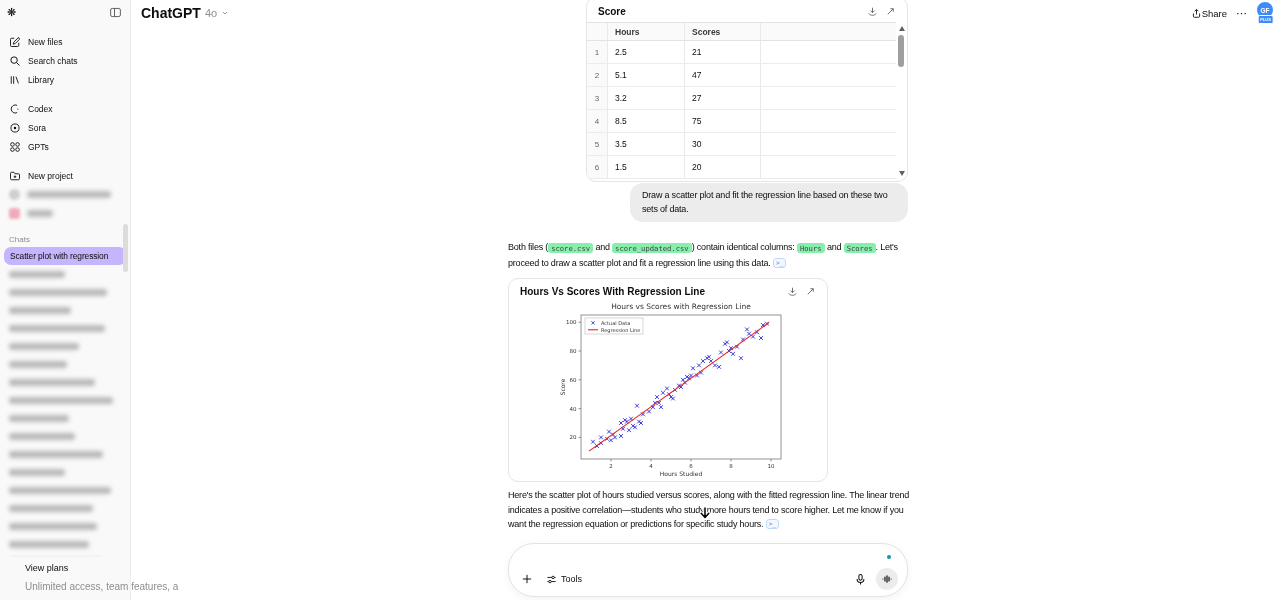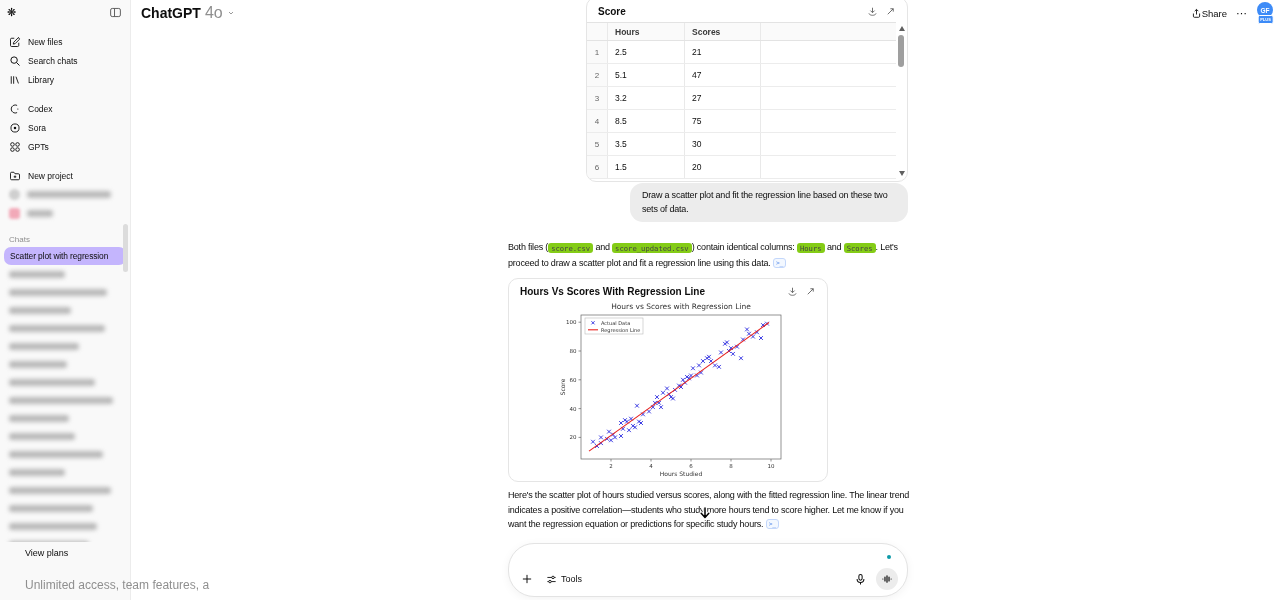--- a/index.html
+++ b/index.html
@@ -17,25 +17,25 @@
   .redact-row{display:flex;align-items:center;gap:7px;height:19px;padding:0 9px}
   .redact-icon{width:11px;height:11px;border-radius:50%;background:#cfcfcf;filter:blur(1.5px)}
   .redact-icon.pink{background:#f2a9b8;border-radius:3px}
   .redact-bar{height:7px;border-radius:3px;background:#b9b9b9;filter:blur(2px)}
   .chats-label{margin:12px 0 3px;padding:0 9px;font-size:8px;color:#8f8f8f}
   .chat-selected{margin:0 4px;height:18px;display:flex;align-items:center;background:#c4b5fd;border-radius:7px;padding:0 6px;font-size:8.4px;letter-spacing:-.1px;white-space:nowrap;cursor:pointer}
   .redact-chats .redact-row{height:18px;padding:0 9px}
   .sb-scrollthumb{position:absolute;right:2px;top:224px;width:5px;height:48px;border-radius:3px;background:#dcdcdc}
   .view-plans{position:absolute;left:0;bottom:0;width:100%;background:#f9f9f9;display:flex;gap:7px;padding:6px 18px 8px;align-items:flex-start;cursor:pointer}
   .vp-title{font-size:9px;color:#0d0d0d}
-  .vp-sub{font-size:12px;color:#8f8f8f;margin-top:20px;white-space:nowrap}
+  .vp-sub{font-size:10px;color:#8f8f8f;margin-top:8px;white-space:nowrap}
   
   .hdr-left{position:absolute;left:141px;top:0;height:26px;display:flex;align-items:center;gap:4px;cursor:pointer;z-index:6}
   .hdr-app{font-size:14px;font-weight:700}
-  .hdr-model{font-size:16px;color:#8f8f8f}
+  .hdr-model{font-size:11px;color:#8f8f8f}
   .hdr-right{position:absolute;right:6px;top:0;height:26px;display:flex;align-items:center;gap:9px;z-index:6}
   .share-btn{display:flex;align-items:center;font-size:9.5px;color:#0d0d0d;background:none;border:none;cursor:pointer}
   .dots{font-size:11px;color:#0d0d0d;letter-spacing:1px;line-height:10px}
   .avatar-wrap{position:relative;width:17px;height:22px;cursor:pointer}
   .avatar{width:16px;height:16px;border-radius:50%;background:#3d8bf7;color:#fff;font-size:6.5px;font-weight:700;display:flex;align-items:center;justify-content:center}
   .plan-badge{position:absolute;left:50%;transform:translateX(-50%);top:13px;background:#3d8bf7;color:#fff;font-size:4px;font-weight:700;padding:1px 2px;border-radius:2px;border:1px solid #fff}
   
   .card{position:absolute;background:#fff;border:1px solid #e5e5e5;border-radius:10px}
   .card-head{display:flex;align-items:center;justify-content:space-between;padding:0 11px}
   .card-title{font-size:10px;font-weight:700}
@@ -55,21 +55,21 @@
   .vs-up{top:2px;border-bottom:5px solid #606060}
   .vs-down{bottom:2px;border-top:5px solid #606060}
   .vs-thumb{position:absolute;left:1px;top:11px;width:6px;height:32px;border-radius:3px;background:#9f9f9f}
   
   .chart-card{left:508px;top:278px;width:320px;height:204px}
   .chart-card .card-head{height:21px;padding-top:4px}
   
   .user-bubble{position:absolute;left:630px;top:183px;width:278px;background:#ececec;border-radius:13px;padding:6px 12px;font-size:9px;letter-spacing:-.2px;line-height:13.5px}
   .para{position:absolute;left:508px;width:404px;font-size:9px;letter-spacing:-.2px;line-height:14.6px;color:#0d0d0d}
   .para-1{top:240px}.para-2{top:488px}
-  .code-chip{font-family:"DejaVu Sans Mono",monospace;font-size:7.2px;background:#84cc16;border-radius:3px;padding:0.5px 3px;color:#444;letter-spacing:0}
+  .code-chip{font-family:"DejaVu Sans Mono",monospace;font-size:7.2px;background:#86efac;border-radius:3px;padding:0.5px 3px;color:#444;letter-spacing:0}
   .cite-badge{display:inline-block;font-family:"DejaVu Sans Mono",monospace;font-size:6.3px;line-height:8px;color:#4e85e8;background:#f3f8ff;border:1px solid #c3d7fb;border-radius:3px;padding:0 2px;vertical-align:1px;cursor:pointer}
   
   .composer{position:absolute;left:508px;top:543px;width:400px;height:54px;background:#fff;border:1px solid #e3e3e3;border-radius:26px;box-shadow:0 2px 10px rgba(0,0,0,.05)}
   .composer-input{position:absolute;left:15px;top:9px;right:30px;font-size:9.5px;color:#8f8f8f}
   .composer-dot{position:absolute;right:16px;top:11px;width:4px;height:4px;border-radius:50%;background:#0d9aa8}
   .composer-row{position:absolute;left:10px;right:9px;bottom:6px;height:22px;display:flex;align-items:center}
   .tools-chip{display:flex;align-items:center;gap:4px;font-size:9px;color:#0d0d0d;margin-left:11px;cursor:pointer}
   .composer-spacer{flex:1}
   .voice-circle{width:22px;height:22px;border-radius:50%;background:#ececec;display:flex;align-items:center;justify-content:center;margin-left:9px;cursor:pointer}
   .mic-btn{cursor:pointer}

